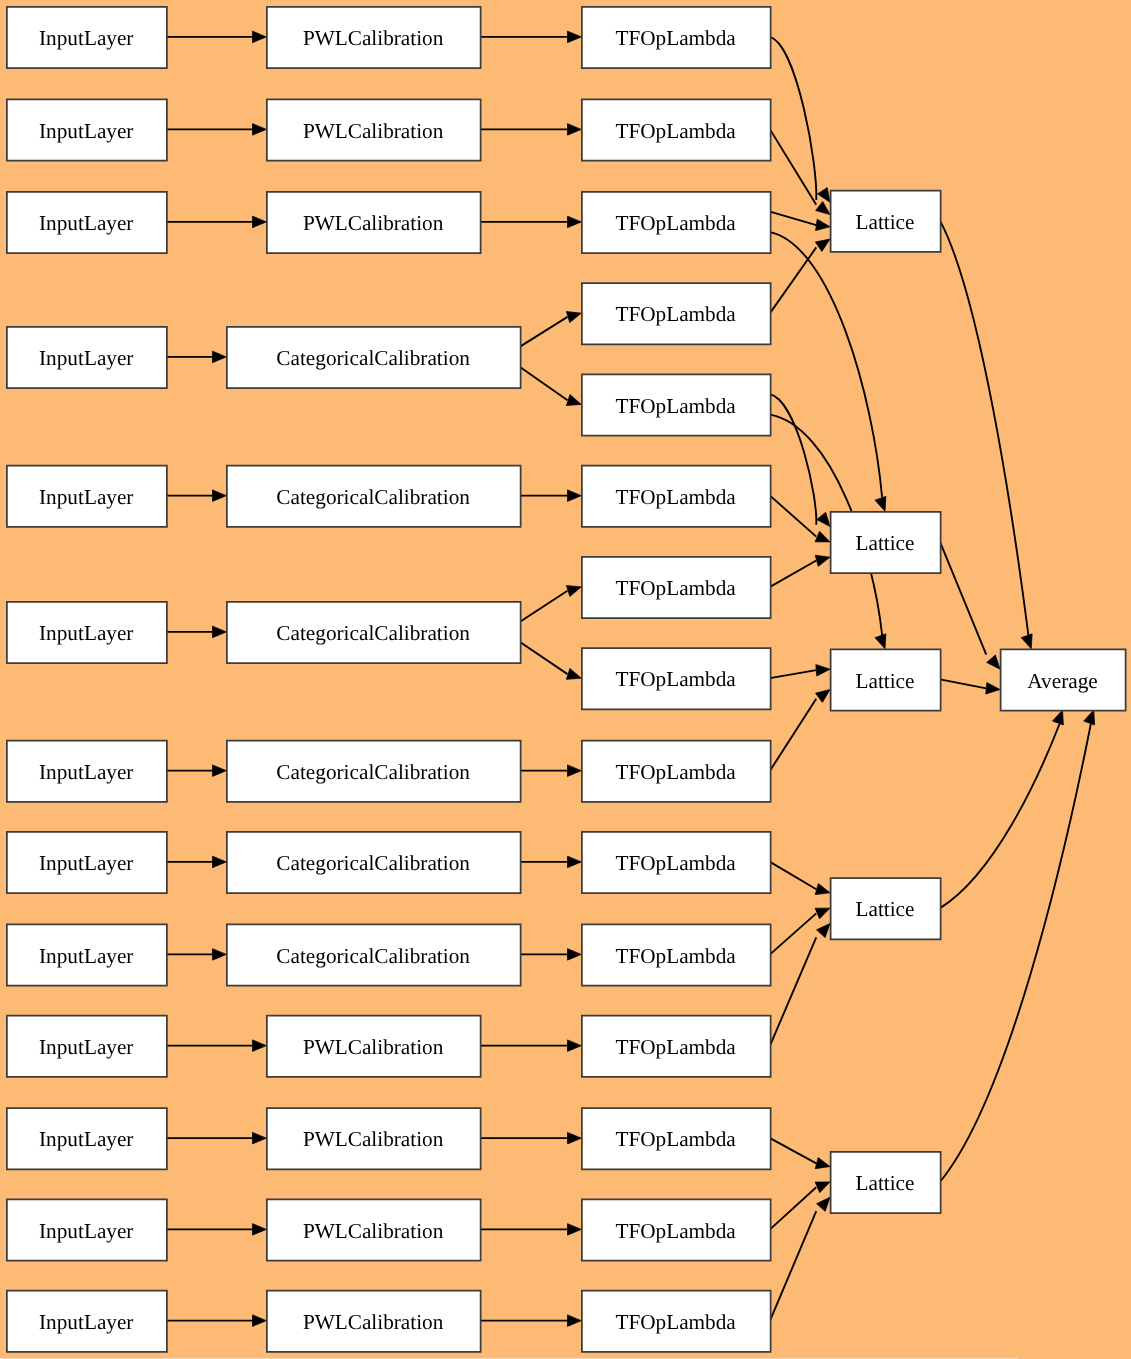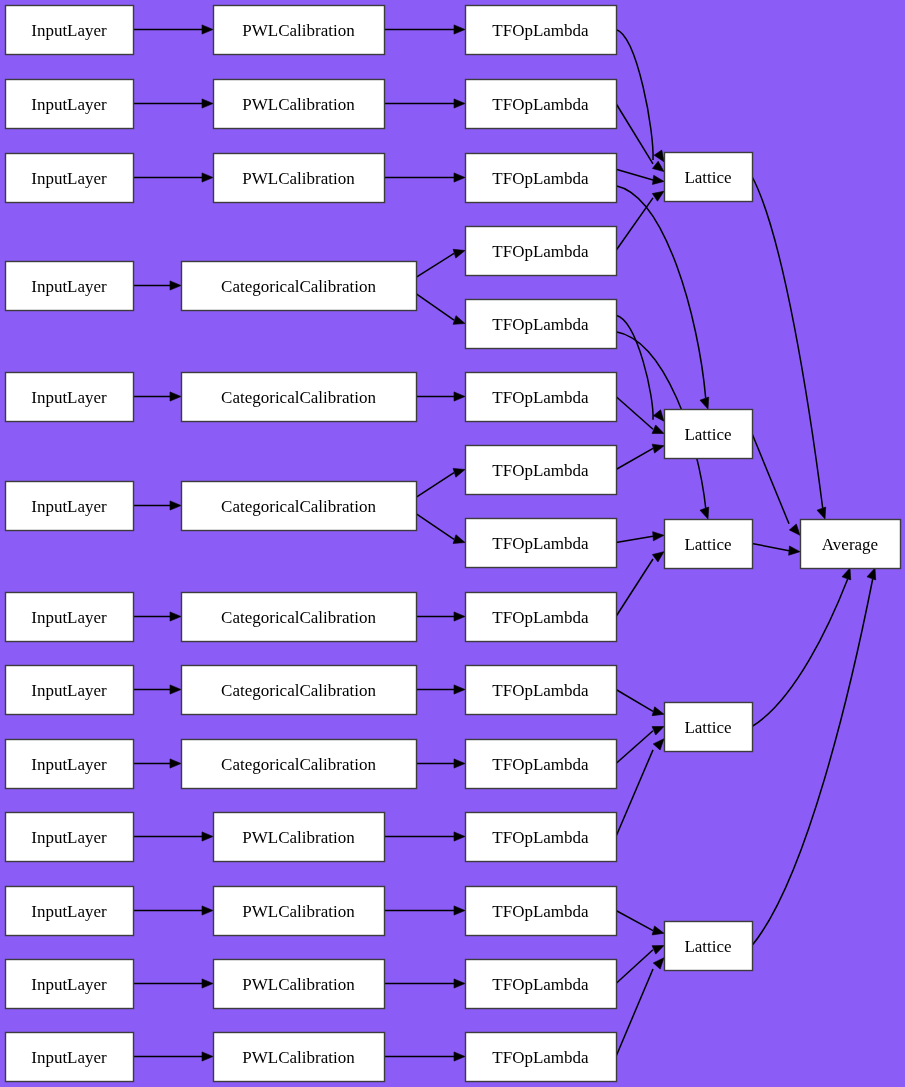--- a/index.html
+++ b/index.html
@@ -4,21 +4,21 @@
 <style>
   html, body {
     margin: 0;
     padding: 0;
     background: #ffffff;
   }
   #diagram-root {
     position: relative;
     width: 905px;
     height: 1087px;
-    background: #8b5cf6;
+    background: #fdba74;
     font-family: "Liberation Serif", "DejaVu Serif", serif;
     overflow: hidden;
   }
   svg.graph {
     display: block;
     width: 905px;
     height: 1087px;
   }
   .node-rect {
     fill: #ffffff;

